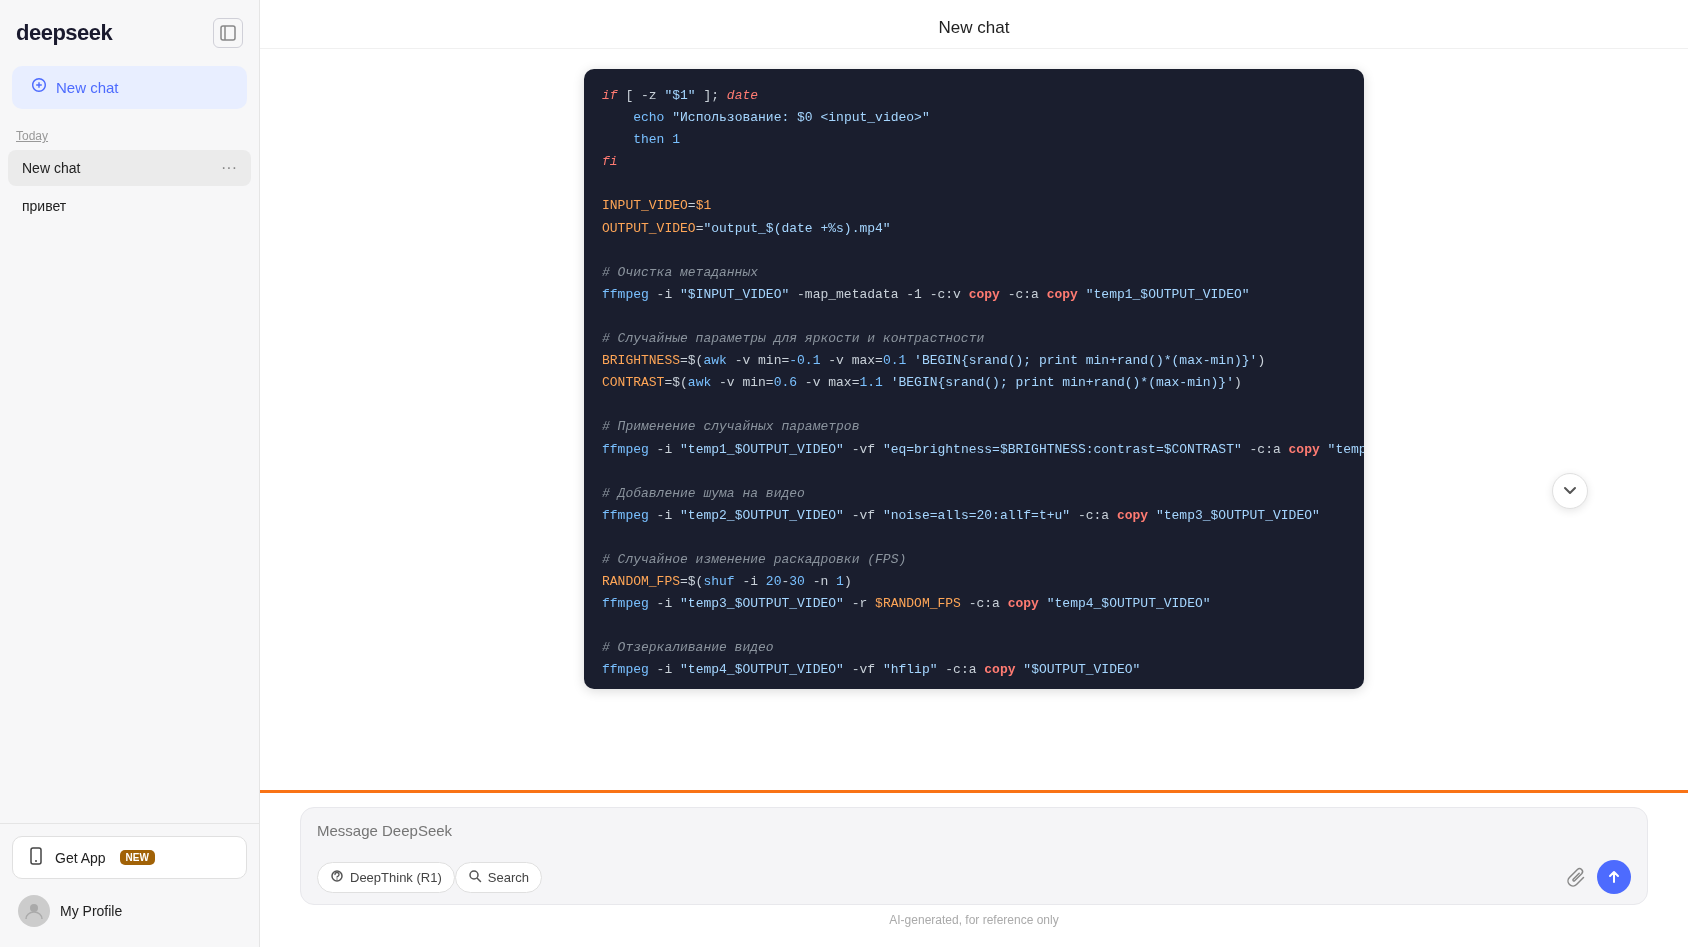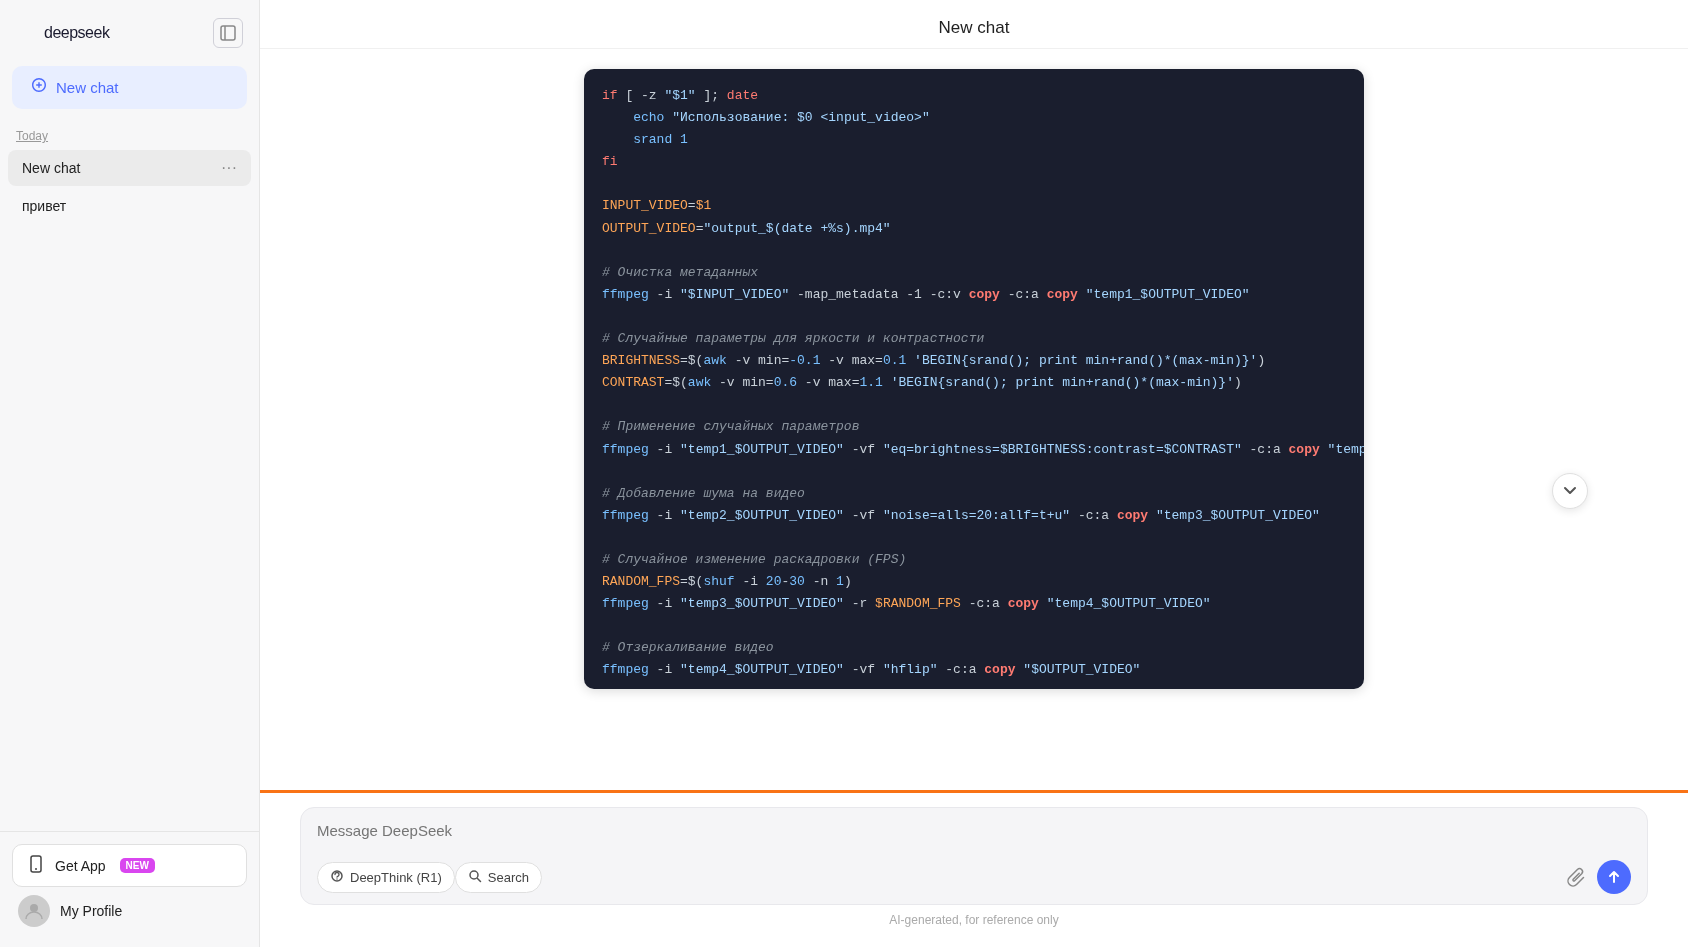--- a/index.html
+++ b/index.html
@@ -22,25 +22,24 @@
       border-right: 1px solid #e5e5e5;
       height: 100vh;
     }
     .sidebar-header {
       display: flex;
       align-items: center;
       justify-content: space-between;
       padding: 18px 16px 10px 16px;
     }
     .logo {
-      font-size: 16px;
-      font-weight: 400;
+      font-size: 22px;
+      font-weight: 700;
       color: #1a1a2e;
       letter-spacing: -0.5px;
-      margin-left: 28px;
     }
     .collapse-btn {
       background: none;
       border: 1px solid #d0d0d8;
       border-radius: 6px;
       width: 30px;
       height: 30px;
       display: flex;
       align-items: center;
       justify-content: center;
@@ -107,23 +106,24 @@
       align-items: center;
       gap: 10px;
       background: #fff;
       border: 1px solid #e0e0e0;
       border-radius: 10px;
       padding: 10px 14px;
       cursor: pointer;
       font-size: 14px;
       color: #222;
       width: 100%;
+      margin-bottom: 8px;
     }
     .get-app-btn .new-badge {
-      background: #d946ef;
+      background: #a16207;
       color: #fff;
       font-size: 10px;
       font-weight: 600;
       padding: 2px 6px;
       border-radius: 5px;
       margin-left: 4px;
     }
     .profile-item {
       display: flex;
       align-items: center;
@@ -226,21 +226,21 @@
       display: flex;
       align-items: center;
       justify-content: center;
       cursor: pointer;
       box-shadow: 0 2px 8px rgba(0,0,0,0.1);
       font-size: 18px;
       color: #555;
     }
 
     
-    .kw { color: #ff7b72; }
+    .kw { color: #ff7b72; font-style: italic; }
     .str { color: #a5d6ff; }
     .cm { color: #8b949e; font-style: italic; }
     .var { color: #ffa657; }
     .num { color: #79c0ff; }
     .bold-kw { color: #ff7b72; font-weight: bold; }
     .cmd { color: #79c0ff; }
 
     
     .input-area {
       padding: 14px 40px 20px 40px;
@@ -386,21 +386,21 @@
 </div>
 
 <div class="main">
   <div class="main-header">New chat</div>
 
   <div class="chat-content">
     <div class="relative-wrapper">
       <div class="code-block-wrapper">
         <div class="code-block"><span class="kw">if</span> [ -z <span class="str">"$1"</span> ]; <span class="kw">date</span>
     <span class="cmd">echo</span> <span class="str">"Использование: $0 &lt;input_video&gt;"</span>
-    <span class="cmd">srand</span> <span class="num">1</span>
+    <span class="cmd">then</span> <span class="num">1</span>
 <span class="kw">fi</span>
 
 <span class="var">INPUT_VIDEO</span>=<span class="var">$1</span>
 <span class="var">OUTPUT_VIDEO</span>=<span class="str">"output_$(date +%s).mp4"</span>
 
 <span class="cm"># Очистка метаданных</span>
 <span class="cmd">ffmpeg</span> -i <span class="str">"$INPUT_VIDEO"</span> -map_metadata -1 -c:v <span class="bold-kw">copy</span> -c:a <span class="bold-kw">copy</span> <span class="str">"temp1_$OUTPUT_VIDEO"</span>
 
 <span class="cm"># Случайные параметры для яркости и контрастности</span>
 <span class="var">BRIGHTNESS</span>=$(<span class="cmd">awk</span> -v min=<span class="num">-0.1</span> -v max=<span class="num">0.1</span> <span class="str">'BEGIN{srand(); print min+rand()*(max-min)}'</span>)

